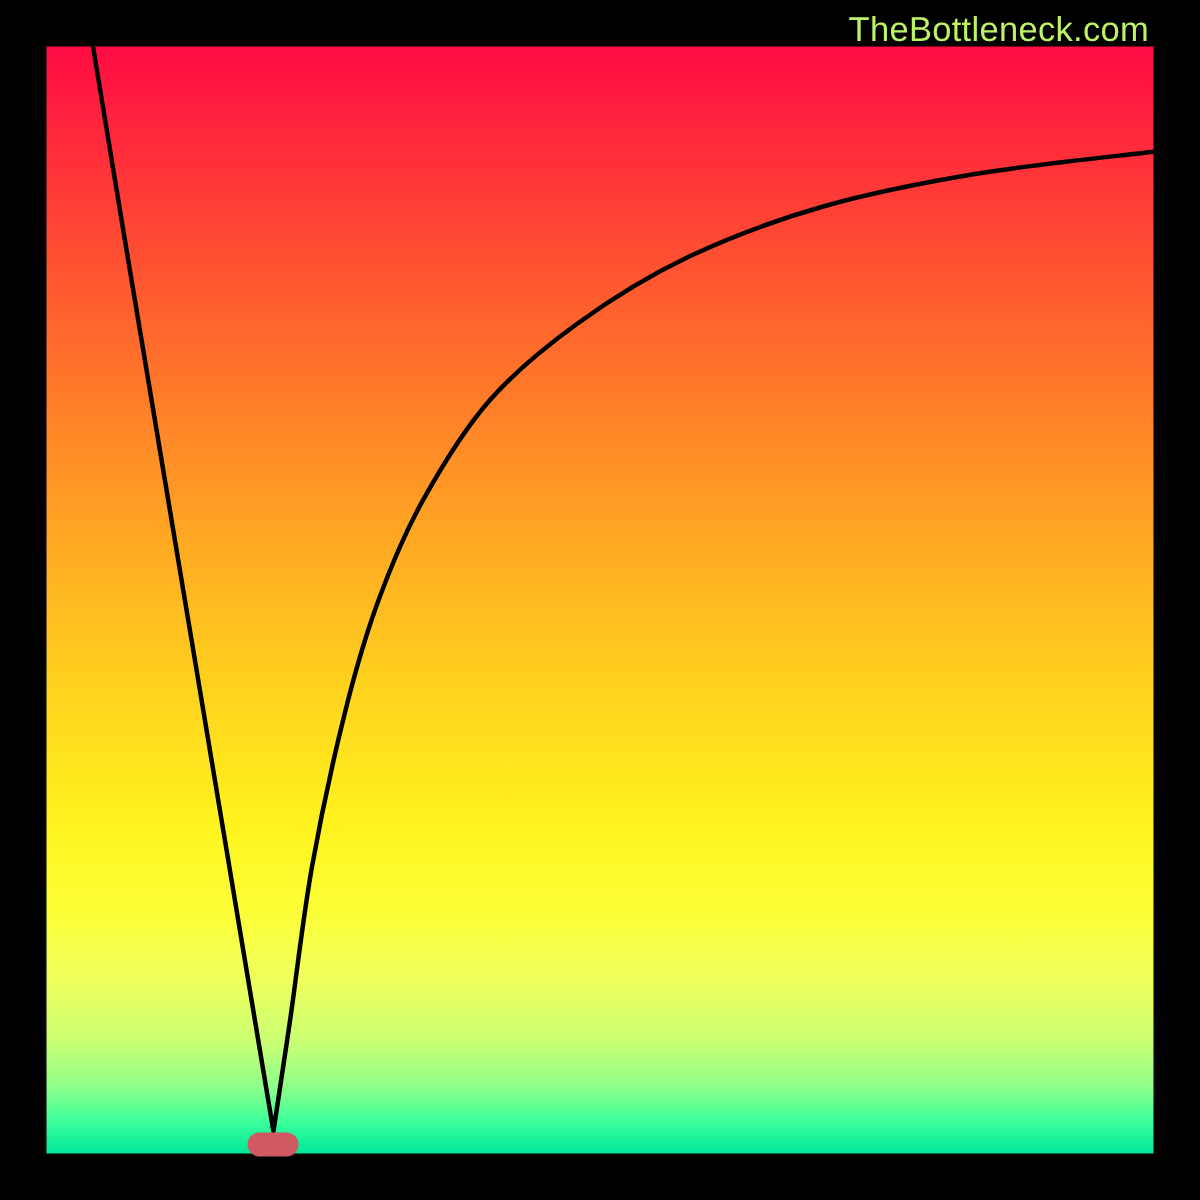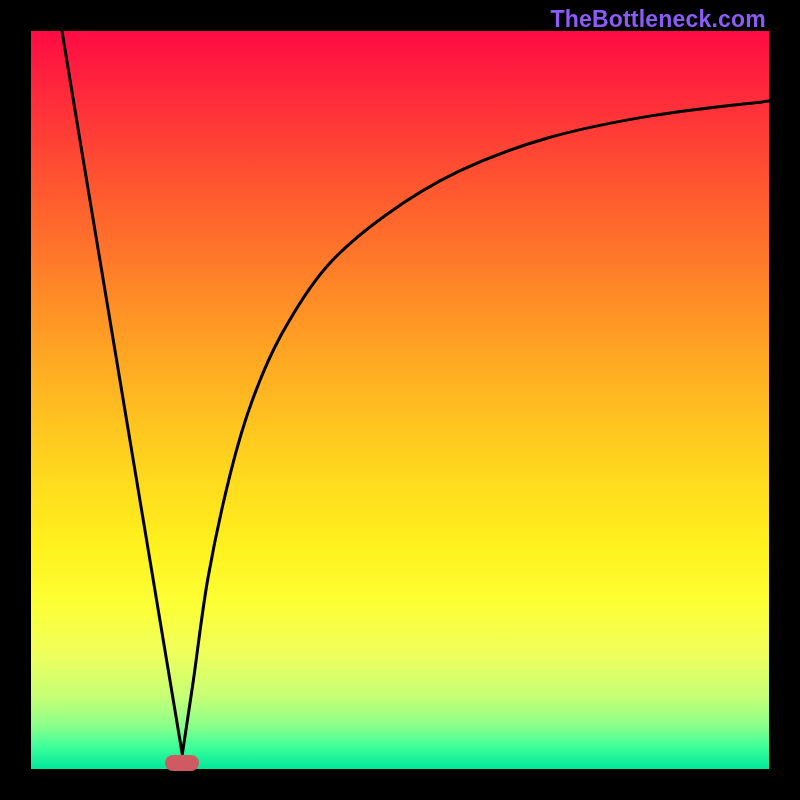--- a/index.html
+++ b/index.html
@@ -36,23 +36,23 @@
       #c8ff74 90%,
       #8eff8a 94%,
       #3eff9a 97%,
       #00e89a 100%
     );
   }
   .watermark {
     position: absolute;
     top: 6px;
     right: 34px;
-    color: #8b5cf6;
+    color: #bef264;
     font-size: 23px;
-    font-weight: 700;
+    font-weight: 400;
     letter-spacing: 0.2px;
     z-index: 5;
   }
   svg.curve {
     position: absolute;
     left: 0;
     top: 0;
     width: 738px;
     height: 738px;
     z-index: 3;

